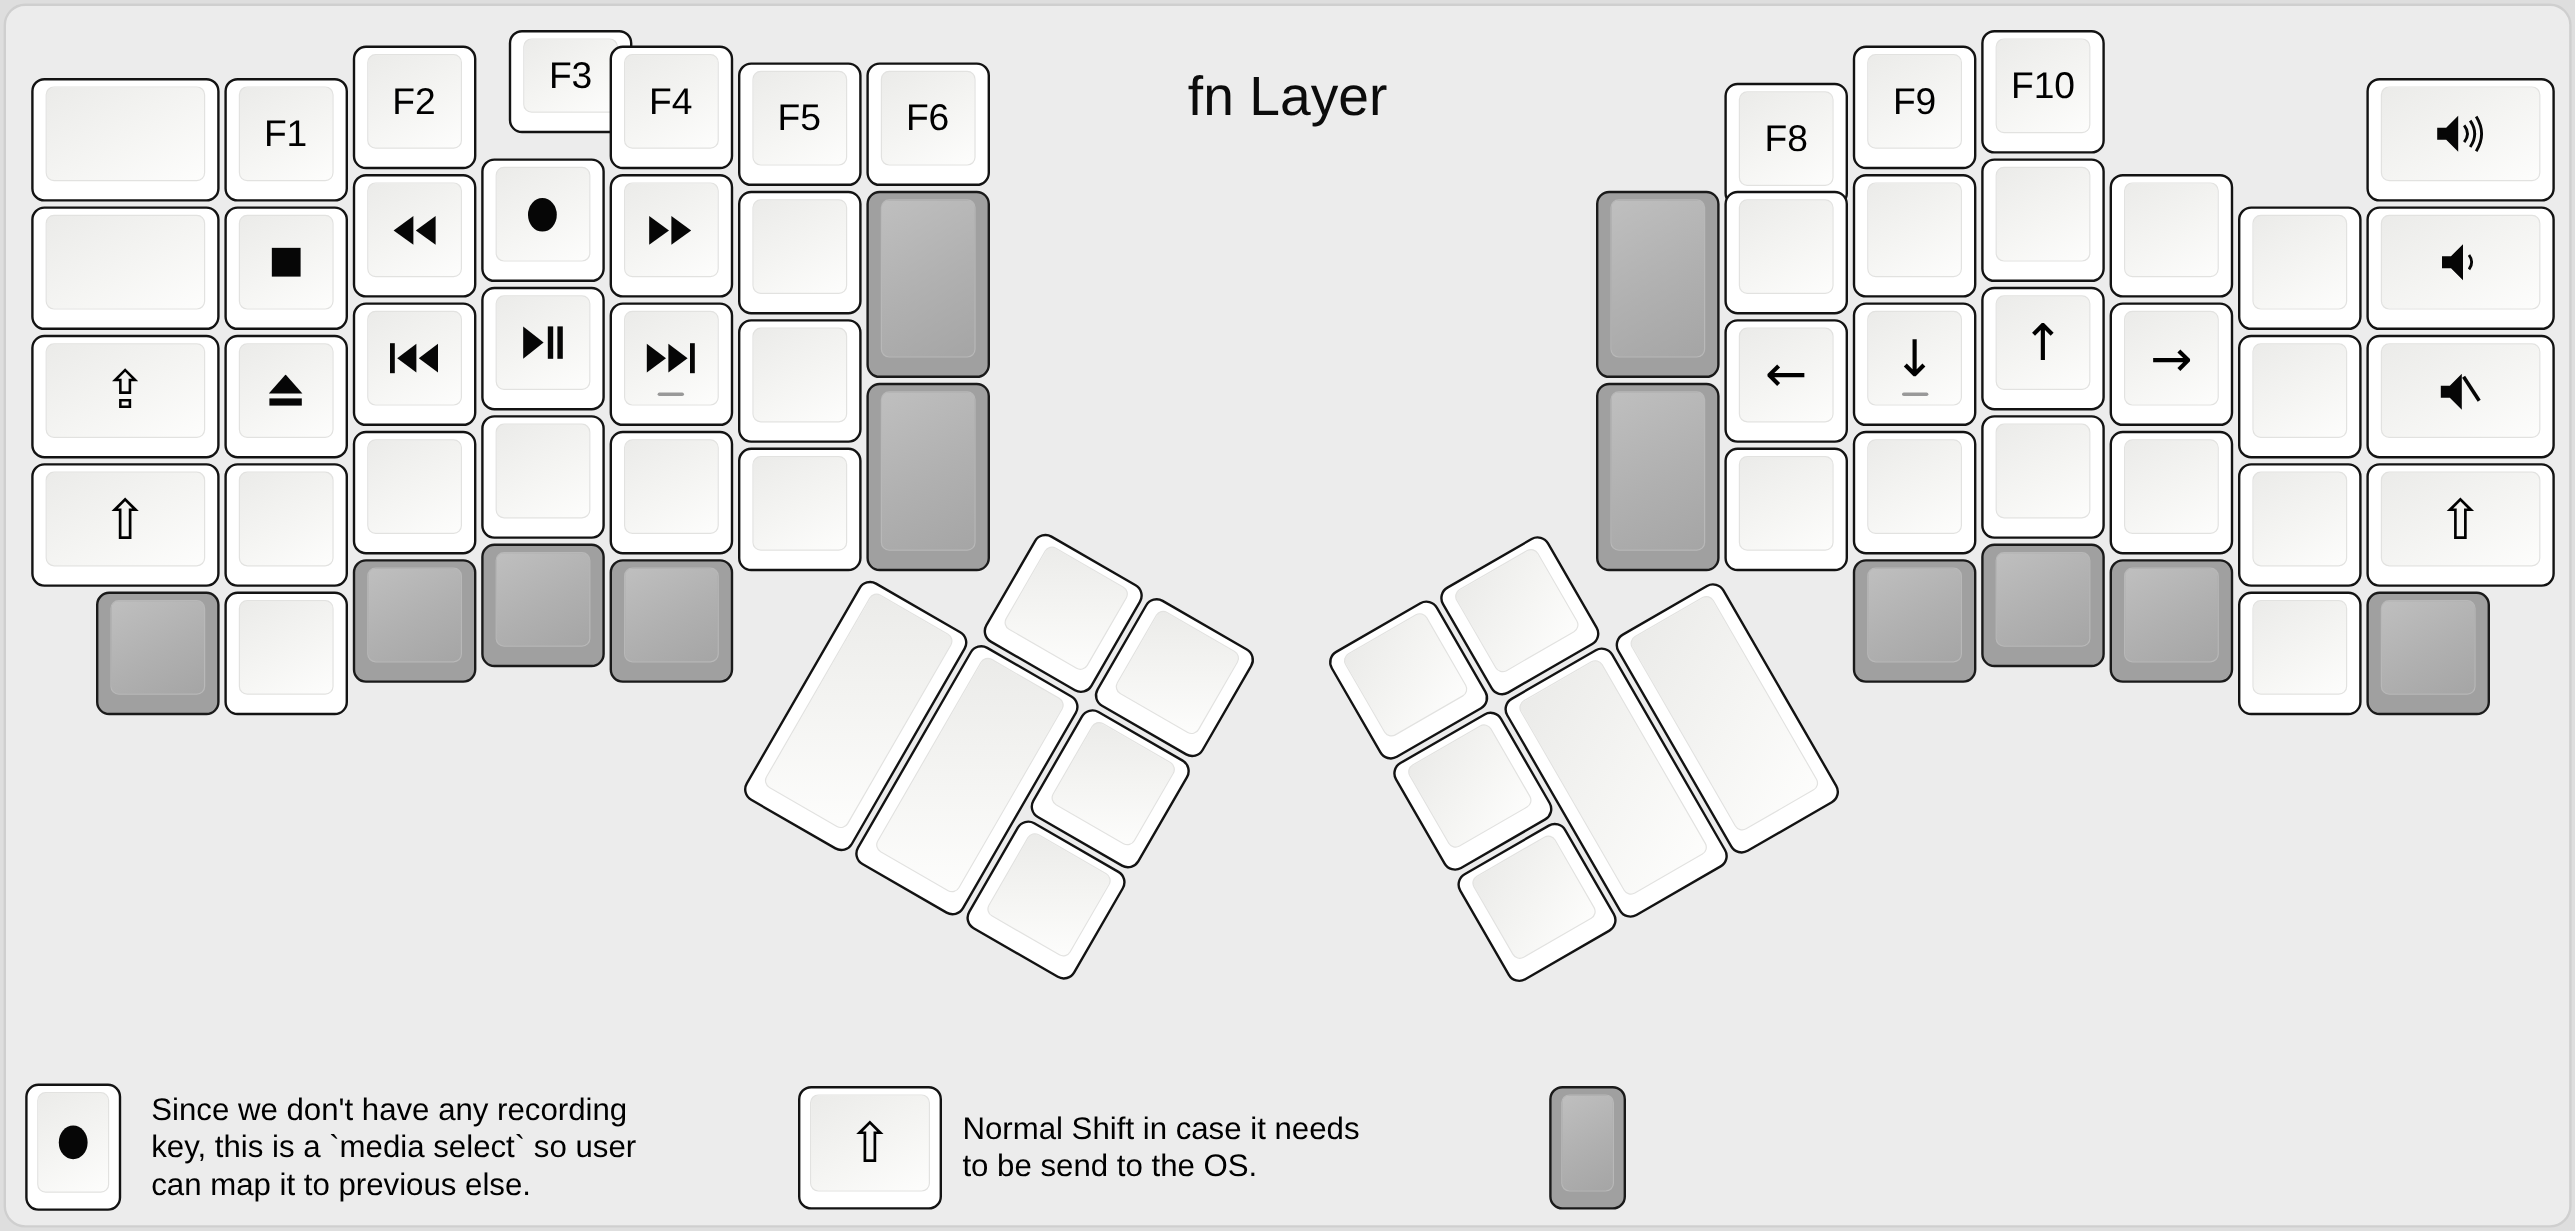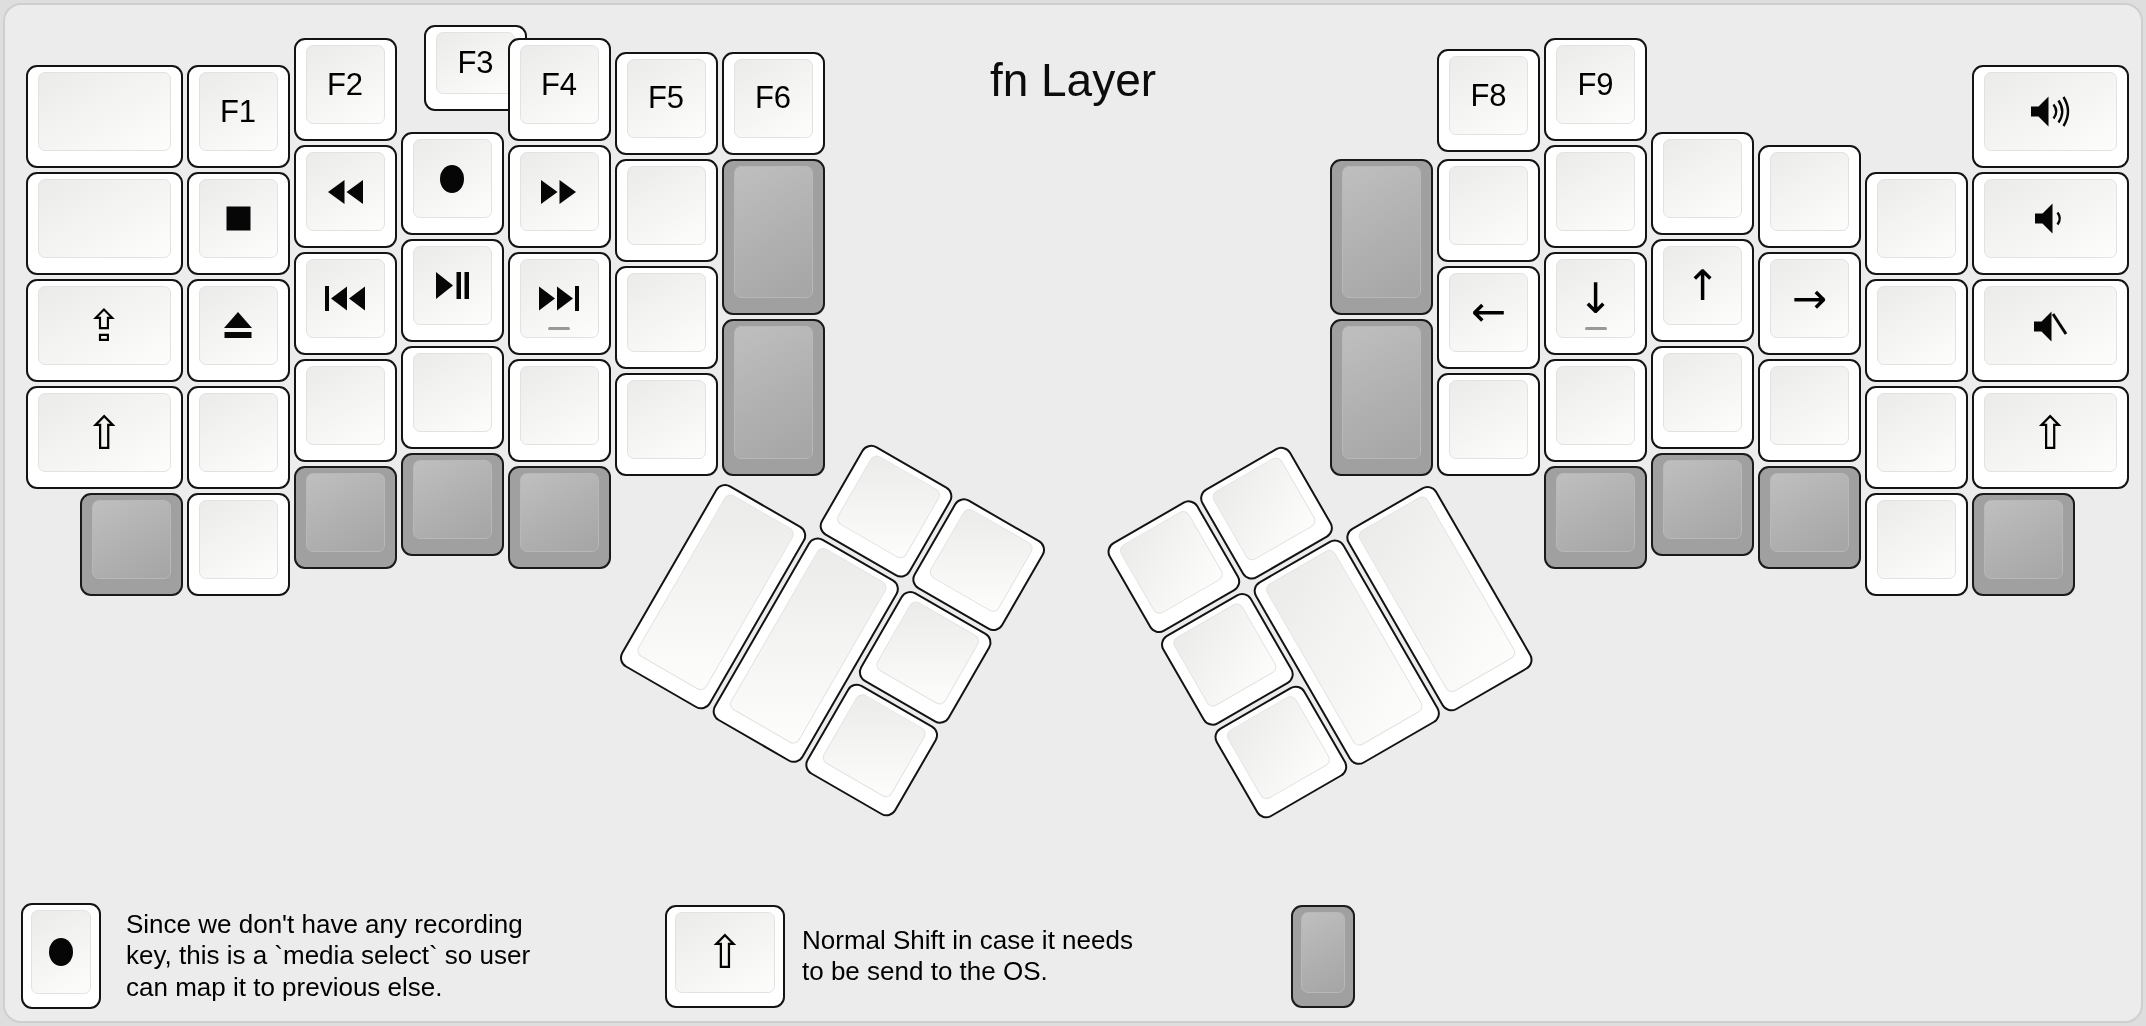--- a/index.html
+++ b/index.html
@@ -284,21 +284,21 @@
             <div class="keytop" style="inset: 5px 8px 13px;"></div>
           </div>
         </div>
     </div>
       <div class="key gray" style="width: 103px; height: 156.5px; left: 1325px; top: 153.75px;">
         <div class="keytop"></div>
       </div>
       <div class="key gray" style="width: 103px; height: 156.5px; left: 1325px; top: 314.25px;">
         <div class="keytop"></div>
       </div>
-      <div class="key white" style="width: 103px; height: 103px; left: 1432px; top: 44px;">
+      <div class="key white" style="width: 103px; height: 103px; left: 1432px; top: 64px;">
         <div class="keytop">
           <span class="klabel">F8</span>
         </div>
       </div>
       <div class="key white" style="width: 103px; height: 103px; left: 1432px; top: 153.75px;">
         <div class="keytop"></div>
       </div>
       <div class="key white" style="width: 103px; height: 103px; left: 1432px; top: 260.75px;">
         <div class="keytop">
           <span class="sym arrow">←</span>
@@ -316,20 +316,25 @@
         <div class="keytop"></div>
       </div>
       <div class="key white" style="width: 103px; height: 103px; left: 1539px; top: 247.375px;">
         <div class="keytop">
           <span class="sym arrow">↓</span>
           <div class="homing"></div>
         </div>
       </div>
       <div class="key white" style="width: 103px; height: 103px; left: 1539px; top: 354.375px;">
         <div class="keytop"></div>
+      </div>
+      <div class="key white" style="width: 103px; height: 103px; left: 1646px; top: 20px;">
+        <div class="keytop">
+          <span class="klabel">F10</span>
+        </div>
       </div>
       <div class="key white" style="width: 103px; height: 103px; left: 1646px; top: 127px;">
         <div class="keytop"></div>
       </div>
       <div class="key white" style="width: 103px; height: 103px; left: 1646px; top: 234px;">
         <div class="keytop">
           <span class="sym arrow">↑</span>
         </div>
       </div>
       <div class="key white" style="width: 103px; height: 103px; left: 1646px; top: 341px;">

